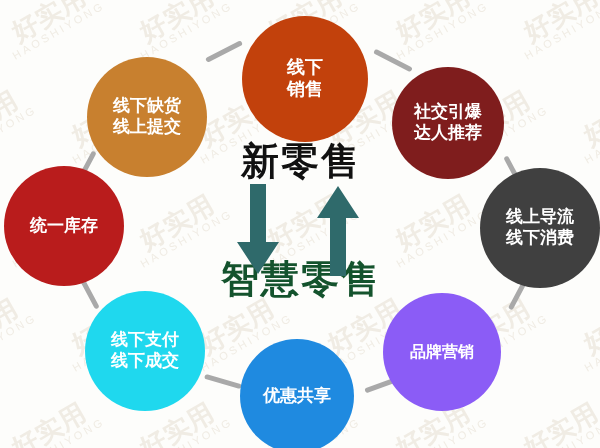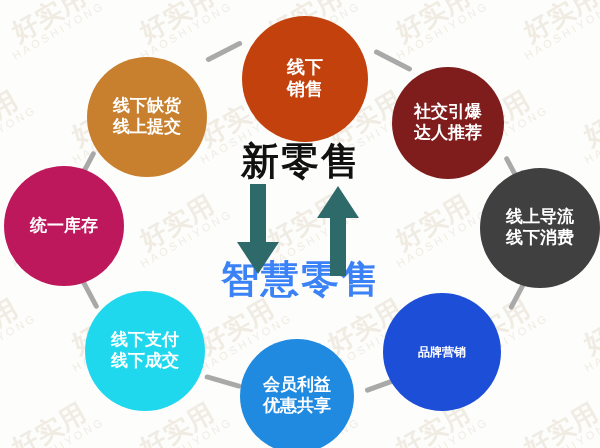--- a/index.html
+++ b/index.html
@@ -241,48 +241,47 @@
         <span class="ln">销售</span>
       </div>
       <div class="node" id="node-social-influencer" style="left: 392px; top: 67px; width: 112px; height: 112px; background: #7f1d1d; font-size: 17px;">
         <span class="ln">社交引爆</span>
         <span class="ln">达人推荐</span>
       </div>
       <div class="node" id="node-online-traffic-offline-spend" style="left: 480px; top: 168px; width: 120px; height: 120px; background: #404040; font-size: 17px;">
         <span class="ln">线上导流</span>
         <span class="ln">线下消费</span>
       </div>
-      <div class="node" id="node-brand-marketing-omnichannel" style="left: 383px; top: 293px; width: 118px; height: 118px; background: #1d4ed8; font-size: 12px;">
+      <div class="node" id="node-brand-marketing-omnichannel" style="left: 383px; top: 293px; width: 118px; height: 118px; background: #8b5cf6; font-size: 16px;">
         <span class="ln">品牌营销</span>
       </div>
       <div class="node" id="node-member-benefits" style="left: 240px; top: 339px; width: 114px; height: 114px; background: rgb(31, 138, 224); font-size: 17px;">
-        <span class="ln">会员利益</span>
         <span class="ln">优惠共享</span>
       </div>
       <div class="node" id="node-offline-deal-offline-pay" style="left: 85px; top: 291px; width: 120px; height: 120px; background: rgb(31, 216, 238); font-size: 17px;">
         <span class="ln">线下支付</span>
         <span class="ln">线下成交</span>
       </div>
-      <div class="node" id="node-unified-inventory-logistics" style="left: 4px; top: 166px; width: 120px; height: 120px; background: #be185d; font-size: 17px;">
+      <div class="node" id="node-unified-inventory-logistics" style="left: 4px; top: 166px; width: 120px; height: 120px; background: #b91c1c; font-size: 17px;">
         <span class="ln">统一库存</span>
       </div>
       <div class="node" id="node-offline-out-of-stock-online-submit" style="left: 87px; top: 57px; width: 120px; height: 120px; background: rgb(200, 128, 47); font-size: 17px;">
         <span class="ln">线下缺货</span>
         <span class="ln">线上提交</span>
       </div>
     </div>
 
   <div class="center-wrap">
 
     <div class="big-label" id="label-top" style="color: rgb(17, 17, 17);">新零售</div>
 
     <svg class="arrow" id="down-arrow" width="44" height="92" viewBox="0 0 44 92" style="left:46px; top:48px;">
       <polygon points="14,0 30,0 30,58 43,58 22,90 1,58 14,58" fill="#2f6a6b"></polygon>
     </svg>
 
     <svg class="arrow" id="up-arrow" width="44" height="92" viewBox="0 0 44 92" style="left:126px; top:48px;">
       <polygon points="22,2 43,34 30,34 30,92 14,92 14,34 1,34" fill="#2f6a6b"></polygon>
     </svg>
 
-    <div class="big-label" id="label-bottom" style="color: #3b82f6;">智慧零售</div>
+    <div class="big-label" id="label-bottom" style="color: #14532d;">智慧零售</div>
   </div>
 
 </div>
 
 </body></html>

